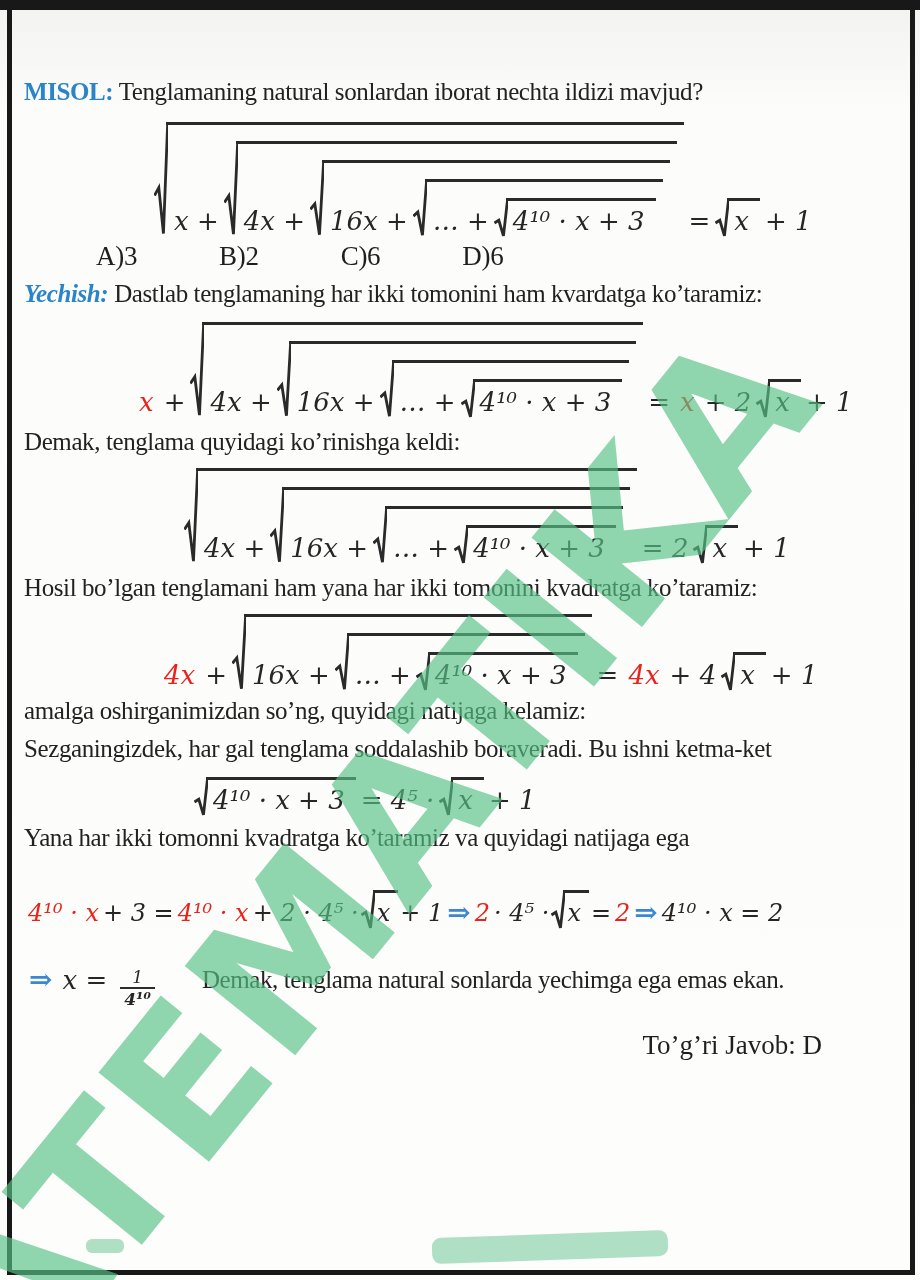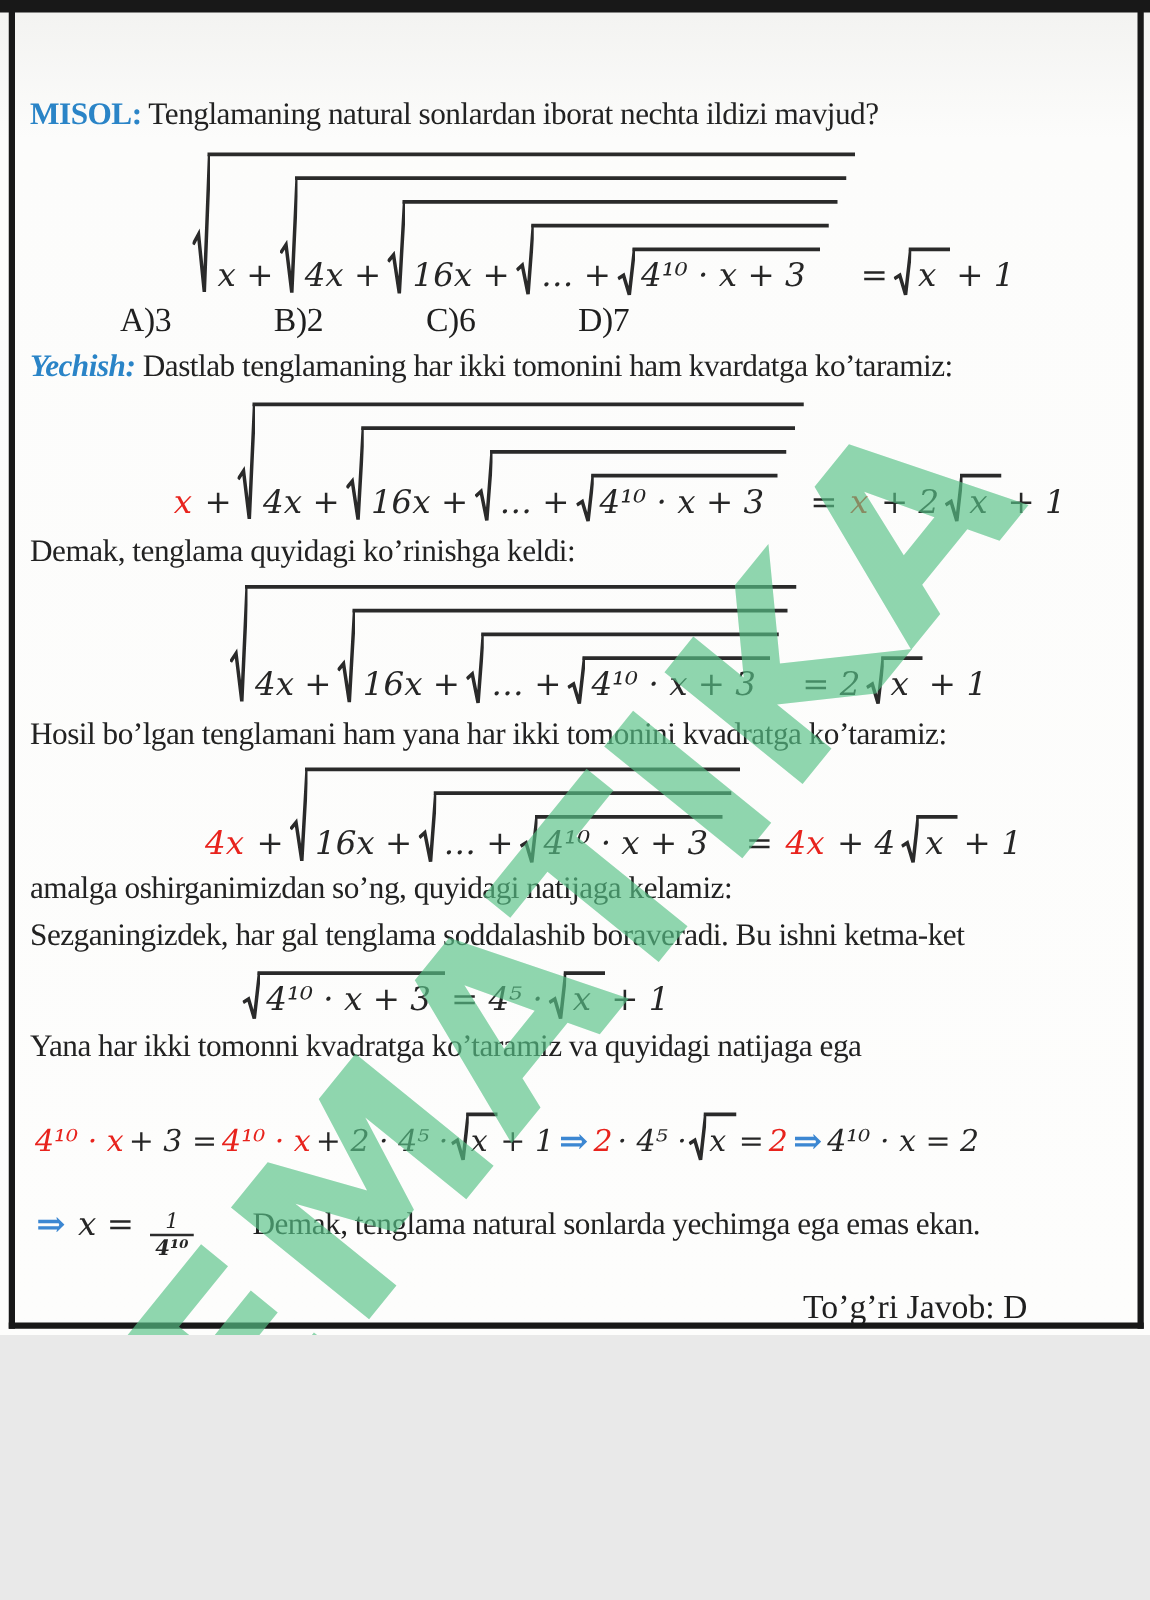--- a/index.html
+++ b/index.html
@@ -1,17 +1,17 @@
 <!DOCTYPE html>
 <html><head>
 <meta charset="utf-8">
 <style>
   html,body { margin:0; padding:0; background:#e9e9e9; }
   .page {
-    position:relative; width:920px; height:1068px; margin:0 auto;
+    position:relative; width:920px; height:1280px; margin:0 auto;
     background:linear-gradient(180deg,#f2f2f0 0px,#fcfcfb 110px,#fdfdfc 100%);
     overflow:hidden;
     font-family:"Liberation Serif", serif; color:#1f1f1f;
   }
   .topbar { position:absolute; top:0; left:0; right:0; height:10px; background:#181818; z-index:3; }
   .frame { position:absolute; top:9px; left:7px; right:5px; bottom:5px;
            border:5px solid #181818; border-top:none; z-index:3; pointer-events:none; }
   .content { position:absolute; top:70px; left:24px; right:26px; z-index:2; }
 
   p.bodyline { margin:6px 0; font-size:25px; line-height:32px; letter-spacing:-0.4px; color:#222; }
@@ -138,21 +138,21 @@
             <span class="tk">x</span>
           </span>
       </span>
       <span class="tk">+ 1</span>
     </div>
 
     <div class="options">
       <span>A)3</span>
       <span>B)2</span>
       <span>C)6</span>
-      <span>D)7</span>
+      <span>D)6</span>
     </div>
 
     <p class="bodyline">
       <span class="label-blue label-italic">Yechish:</span>
       <span>Dastlab tenglamaning har ikki tomonini ham kvardatga ko’taramiz:</span>
     </p>
 
     <div class="eqrow eq2">
       <span class="tk red">x</span>
       <span class="tk">+</span>

